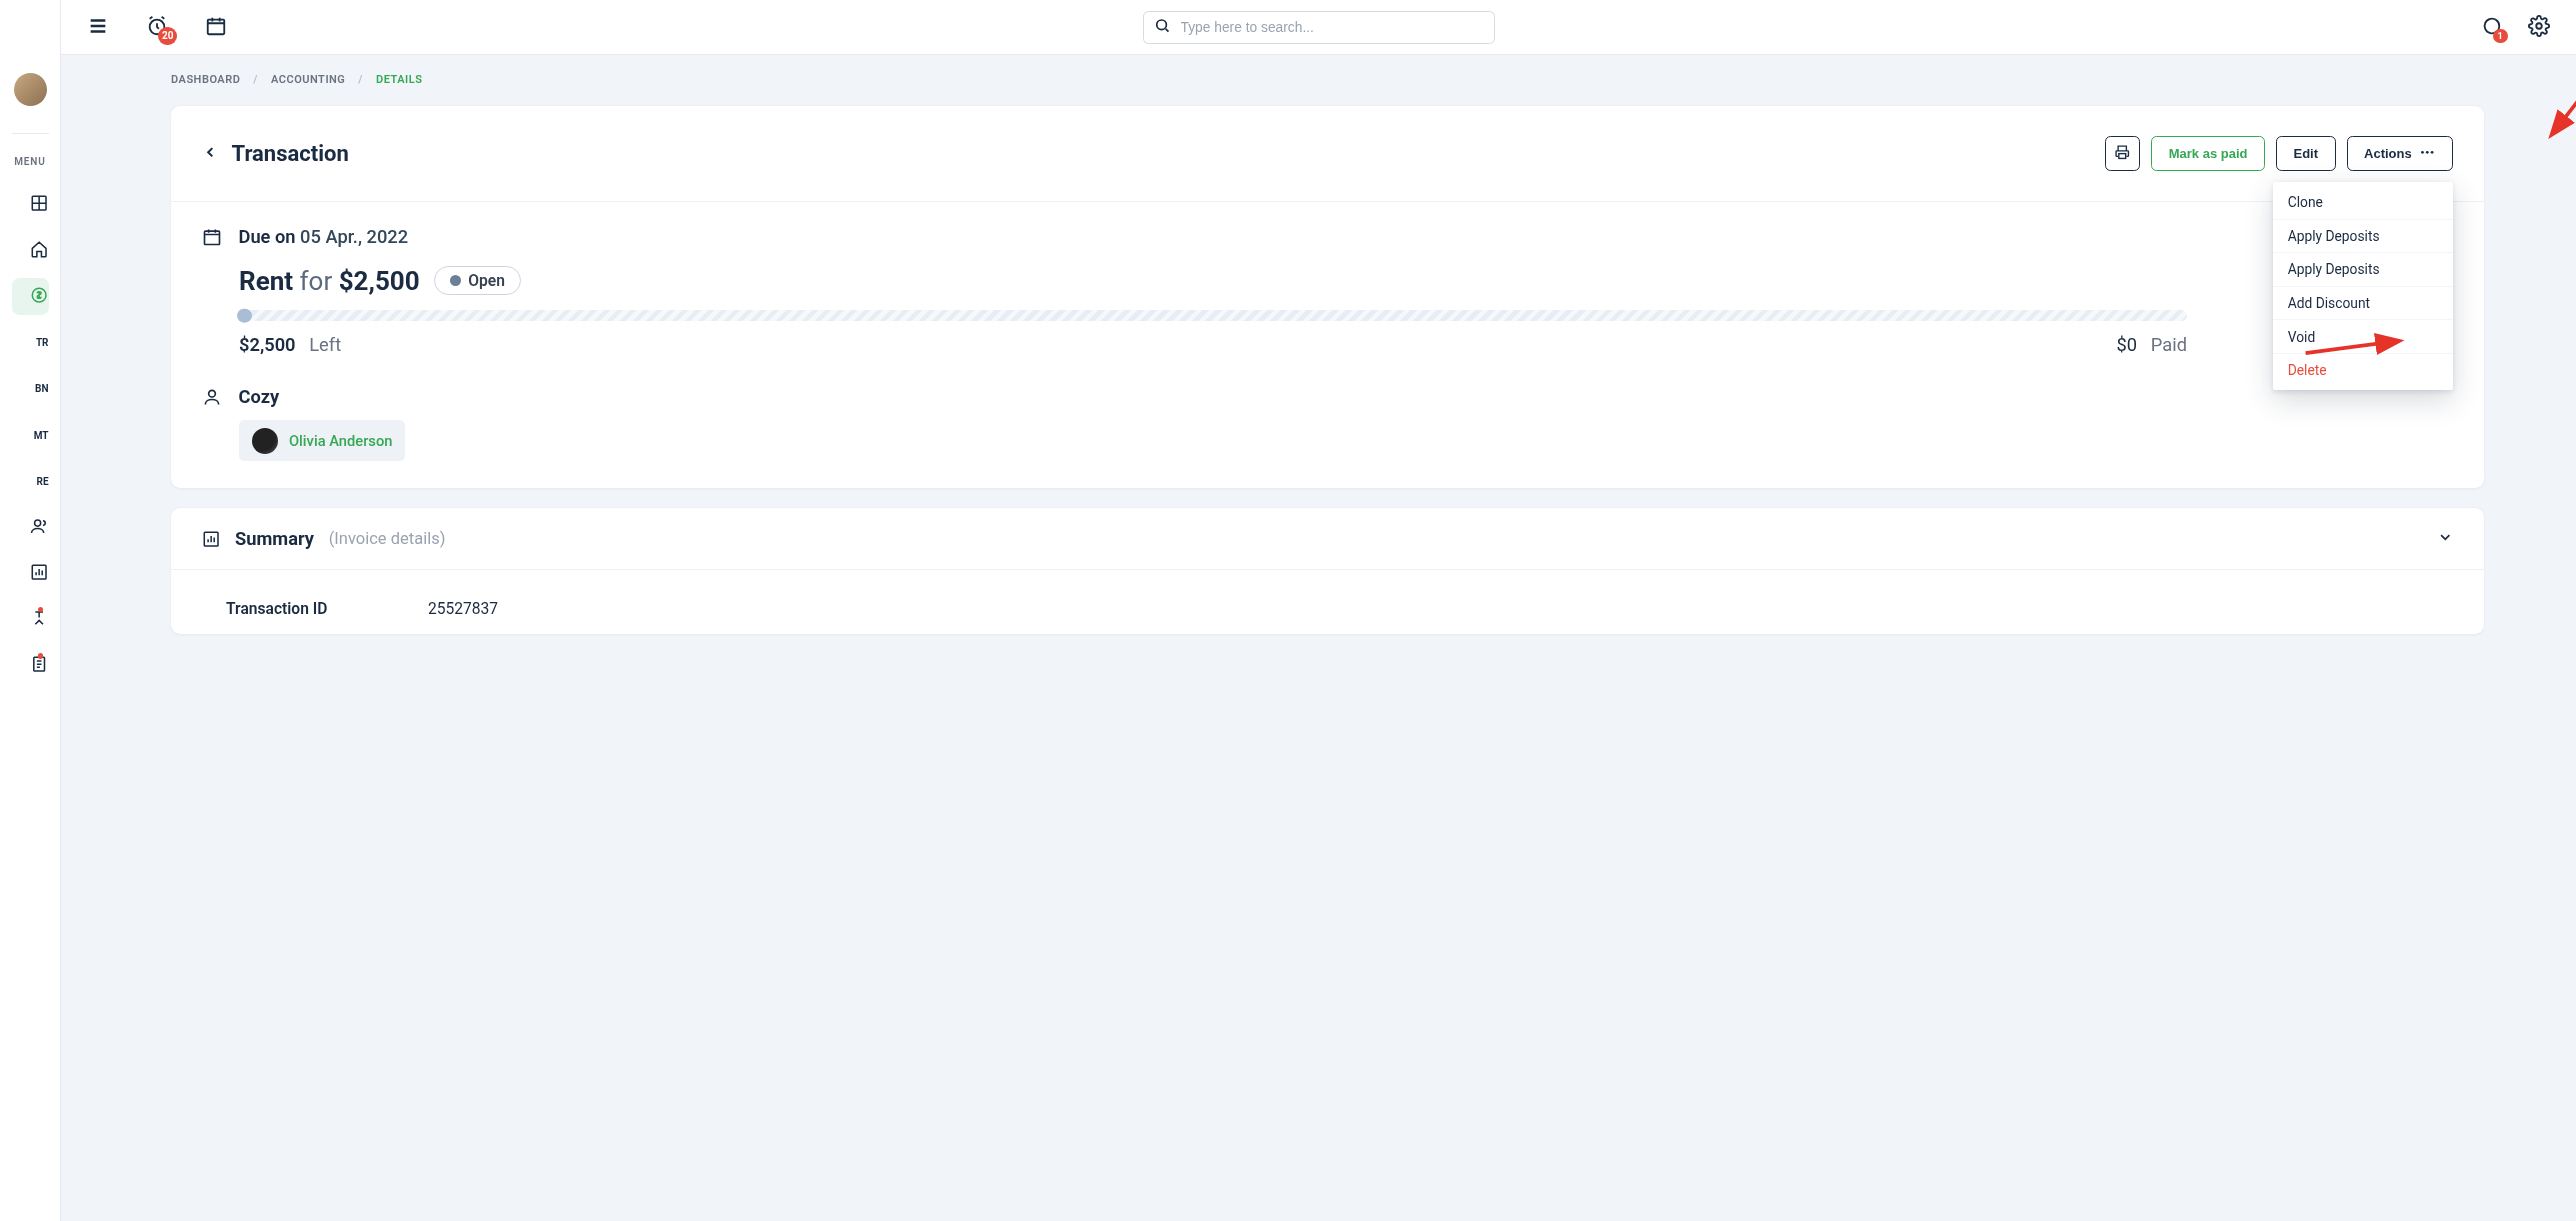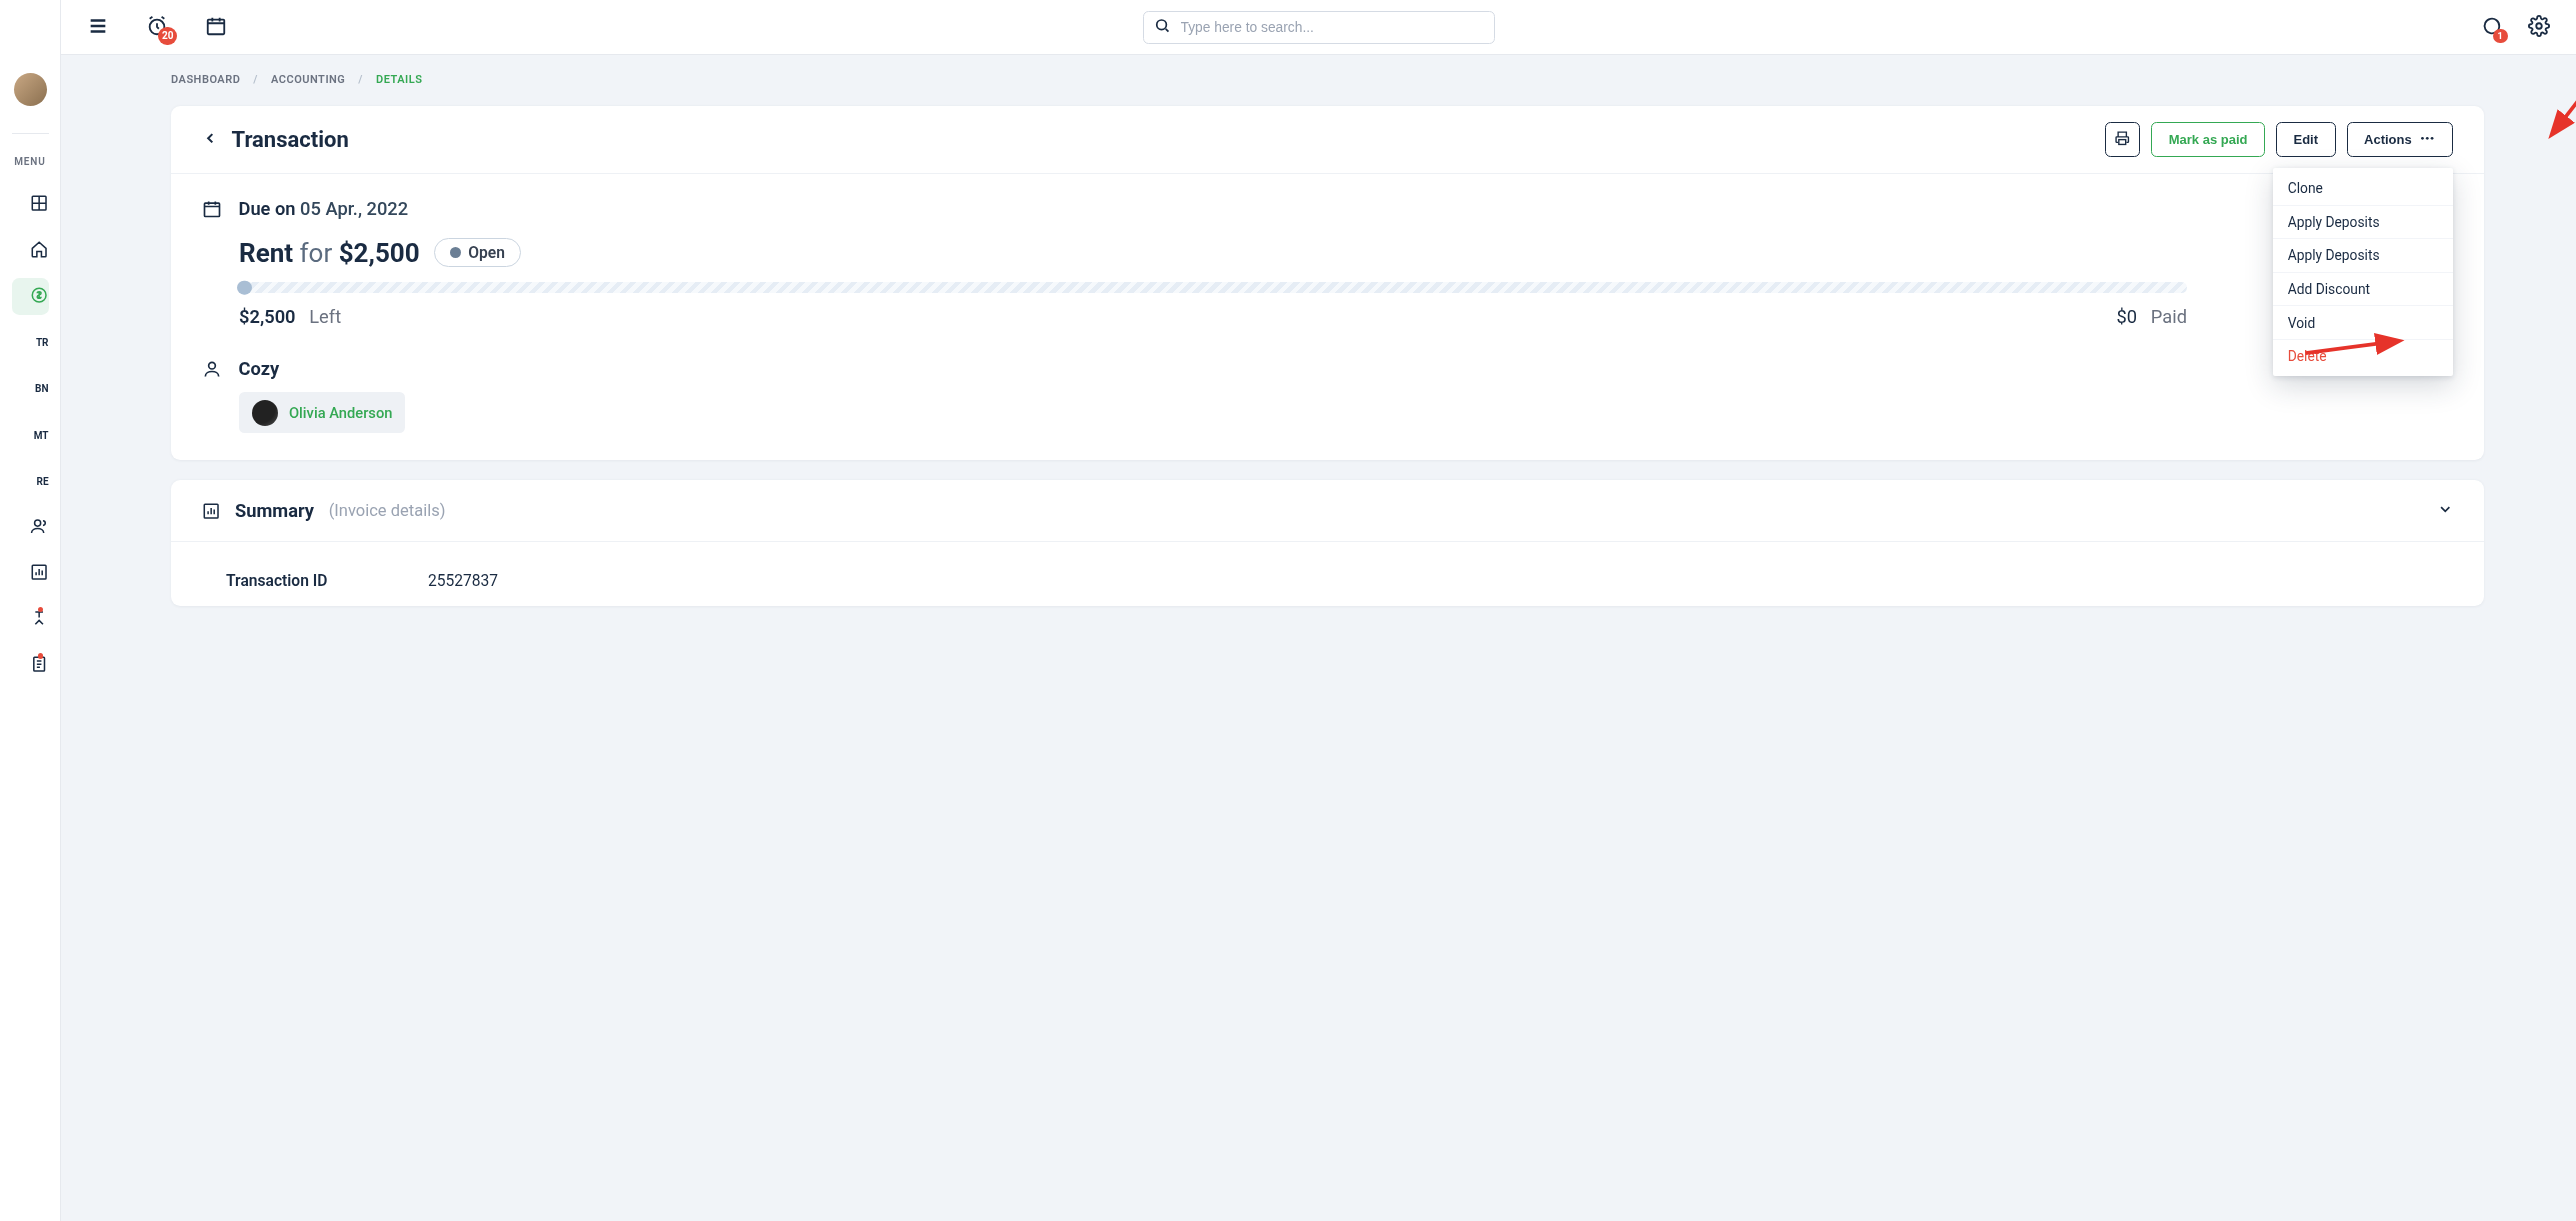--- a/index.html
+++ b/index.html
@@ -135,21 +135,21 @@
     background: #fff;
     border-radius: 9.2px;
     box-shadow: 0 0.9px 2.8px rgba(26,43,66,0.06);
     margin-bottom: 20px;
     position: relative;
   }
 
   
   .card-header {
     display: flex; align-items: center;
-    padding: 16px 31px;
+    padding: 30px 31px;
     border-bottom: 0.9px solid #eef1f5;
   }
   .card-header .title-wrap { display: flex; align-items: center; gap: 13px; }
   .card-header .back-chevron { cursor: pointer; color:#1a2b42; display:flex; }
   .card-header .back-chevron svg { width: 16.5px; height: 16.5px; }
   .card-header h1 { font-size: 22px; font-weight: 700; color: #1a2b42; }
   .card-header .actions { margin-left: auto; display: flex; gap: 11px; align-items: center; }
   .btn {
     height: 35px;
     padding: 0 16.5px;

